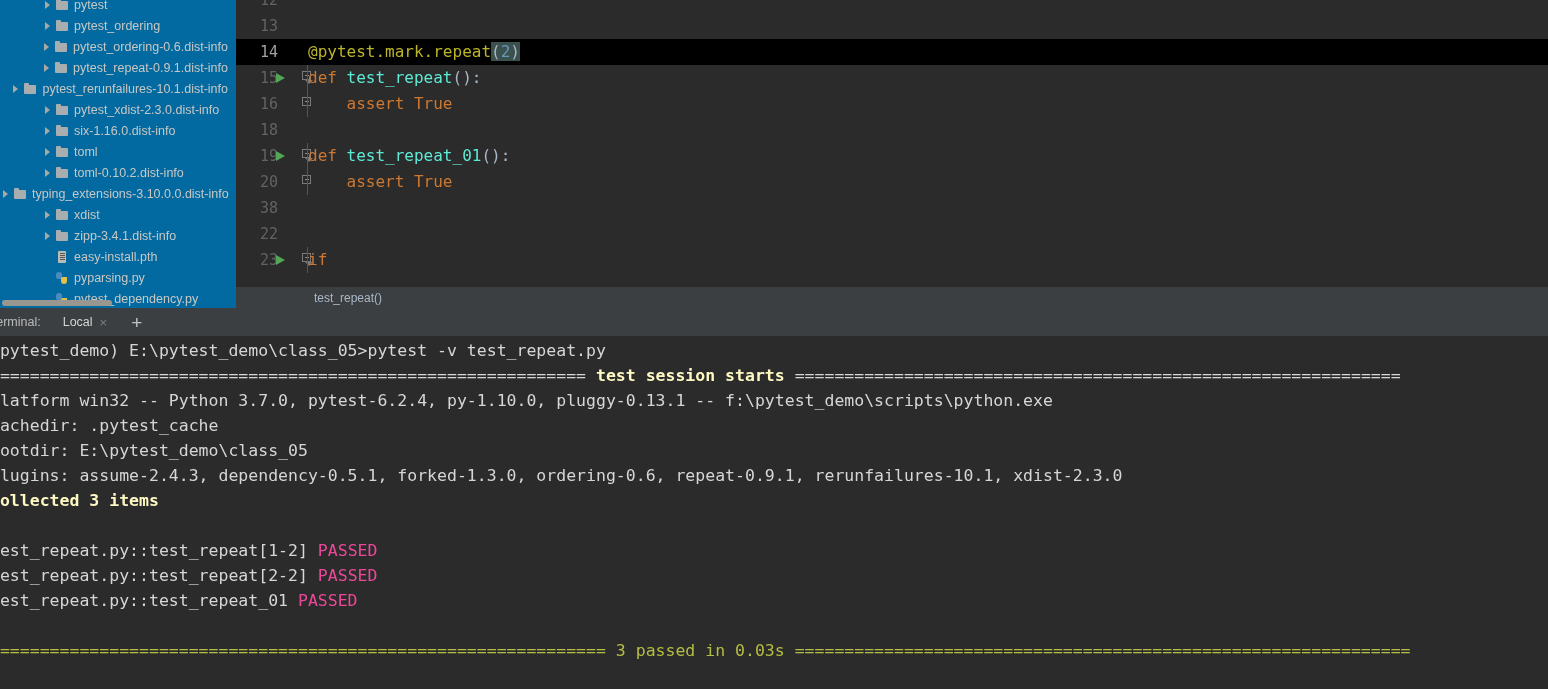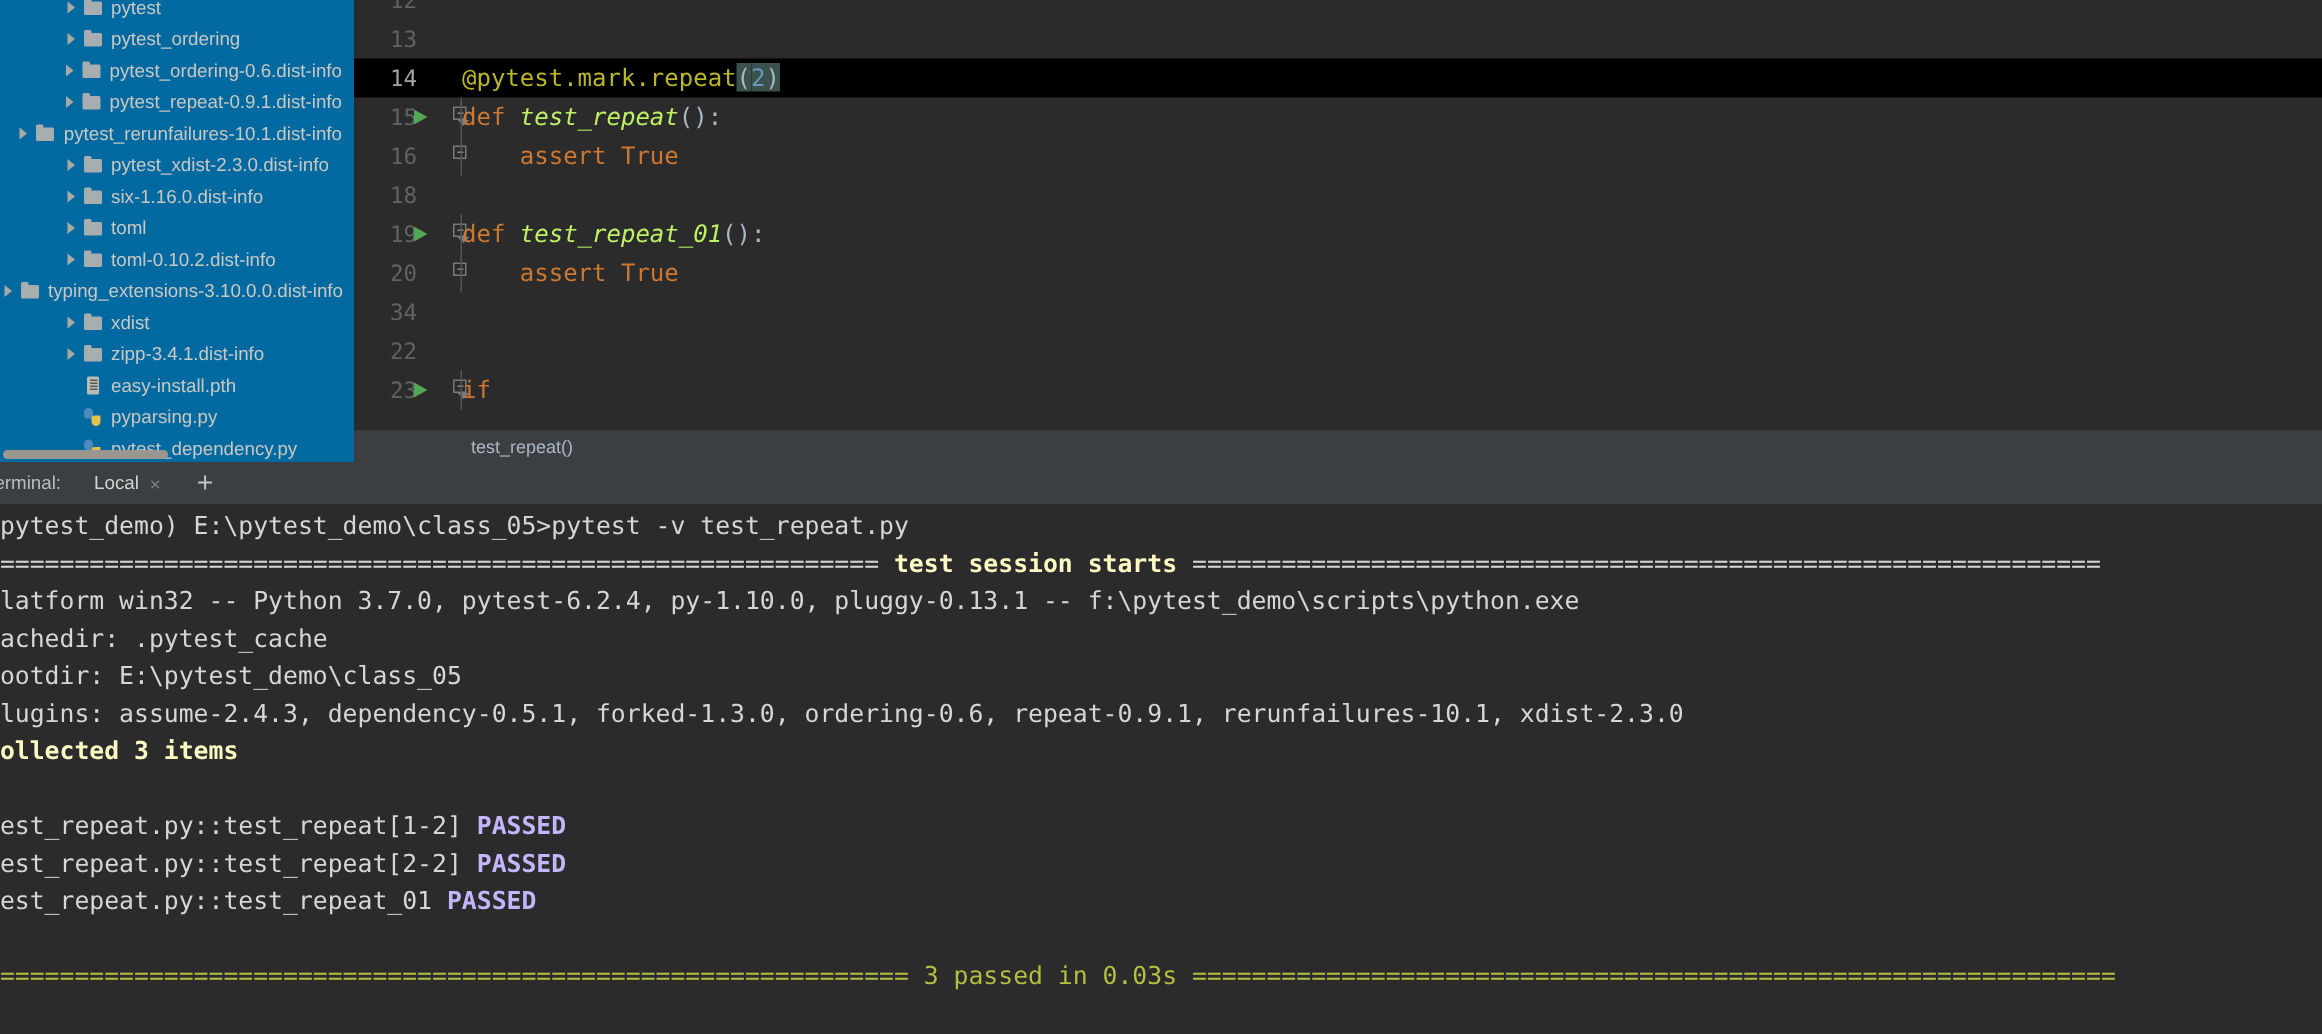--- a/index.html
+++ b/index.html
@@ -211,21 +211,21 @@
     width: 1px; height: 26px;
     background: #555555;
   }
   .code-text {
     position: absolute;
     left: 72px; top: 0;
     white-space: pre;
   }
   .tk-dec  { color: #bbb529; }
   .tk-kw   { color: #cc7832; }
-  .tk-fn   { color: #bef264; font-style: italic; }
+  .tk-fn   { color: #5eead4; }
   .tk-pl   { color: #a9b7c6; }
   .tk-brk  { color: #a9b7c6; background: #3b514d; }
   .tk-num-hl { color: #6897bb; background: #3b514d; }
 
   
   .breadcrumb {
     position: absolute; left: 0; bottom: 0;
     width: 1316px; height: 21px;
     background: #3c3f41;
     display: flex;
@@ -295,21 +295,21 @@
     width: 1600px;
   }
   .tl {
     height: 25px;
     line-height: 25px;
     white-space: pre;
     color: #bbbbbb;
   }
   .t-white  { color: #d6d6d6; }
   .t-bold   { color: #fef9c3; font-weight: bold; }
-  .t-green  { color: #c4b5fd; font-weight: bold; }
+  .t-green  { color: #ec4899; }
   .t-greenb { color: #b5bd42; }
 </style>
 </head>
 <body>
 
 <div id="app">
 
   <div class="top-split">
 
     <div class="sidebar">
@@ -412,21 +412,21 @@
     <div class="editor">
       <div class="code-area" id="code-area">
           <div class="code-line"><div class="gutter"><span class="num">12</span></div><div class="code-text"></div></div>
           <div class="code-line"><div class="gutter"><span class="num">13</span></div><div class="code-text"></div></div>
           <div class="code-line current"><div class="gutter"><span class="num">14</span></div><div class="code-text"><span class="tk-dec">@pytest.mark.repeat</span><span class="tk-brk">(</span><span class="tk-num-hl">2</span><span class="tk-brk">)</span></div></div>
           <div class="code-line"><div class="gutter"><span class="num">15</span></div><div class="run-arrow"></div><div class="fold-col"><div class="fold-box"></div><div class="fold-tri"></div></div><div class="fold-vline"></div><div class="code-text"><span class="tk-kw">def </span><span class="tk-fn">test_repeat</span><span class="tk-pl">():</span></div></div>
           <div class="code-line"><div class="gutter"><span class="num">16</span></div><div class="fold-col"><div class="fold-box"></div></div><div class="fold-vline"></div><div class="code-text"><span class="tk-kw">    assert </span><span class="tk-kw">True</span></div></div>
           <div class="code-line"><div class="gutter"><span class="num">18</span></div><div class="code-text"></div></div>
           <div class="code-line"><div class="gutter"><span class="num">19</span></div><div class="run-arrow"></div><div class="fold-col"><div class="fold-box"></div><div class="fold-tri"></div></div><div class="fold-vline"></div><div class="code-text"><span class="tk-kw">def </span><span class="tk-fn">test_repeat_01</span><span class="tk-pl">():</span></div></div>
           <div class="code-line"><div class="gutter"><span class="num">20</span></div><div class="fold-col"><div class="fold-box"></div></div><div class="fold-vline"></div><div class="code-text"><span class="tk-kw">    assert </span><span class="tk-kw">True</span></div></div>
-          <div class="code-line"><div class="gutter"><span class="num">34</span></div><div class="code-text"></div></div>
+          <div class="code-line"><div class="gutter"><span class="num">38</span></div><div class="code-text"></div></div>
           <div class="code-line"><div class="gutter"><span class="num">22</span></div><div class="code-text"></div></div>
           <div class="code-line"><div class="gutter"><span class="num">23</span></div><div class="run-arrow"></div><div class="fold-col"><div class="fold-box"></div><div class="fold-tri"></div></div><div class="fold-vline"></div><div class="code-text"><span class="tk-kw">if </span></div></div>
         </div>
       <div class="breadcrumb">
         <span>test_repeat()</span>
       </div>
     </div>
   </div>
 
   <div class="term-header">

